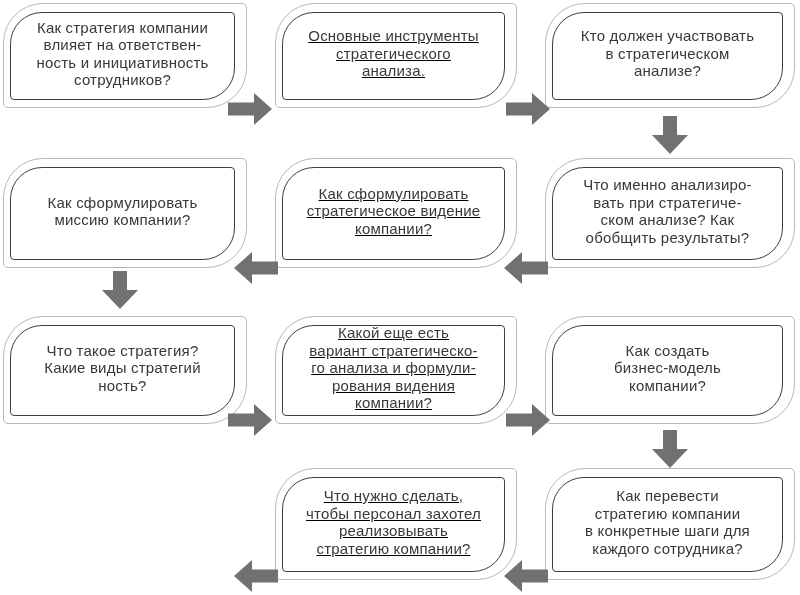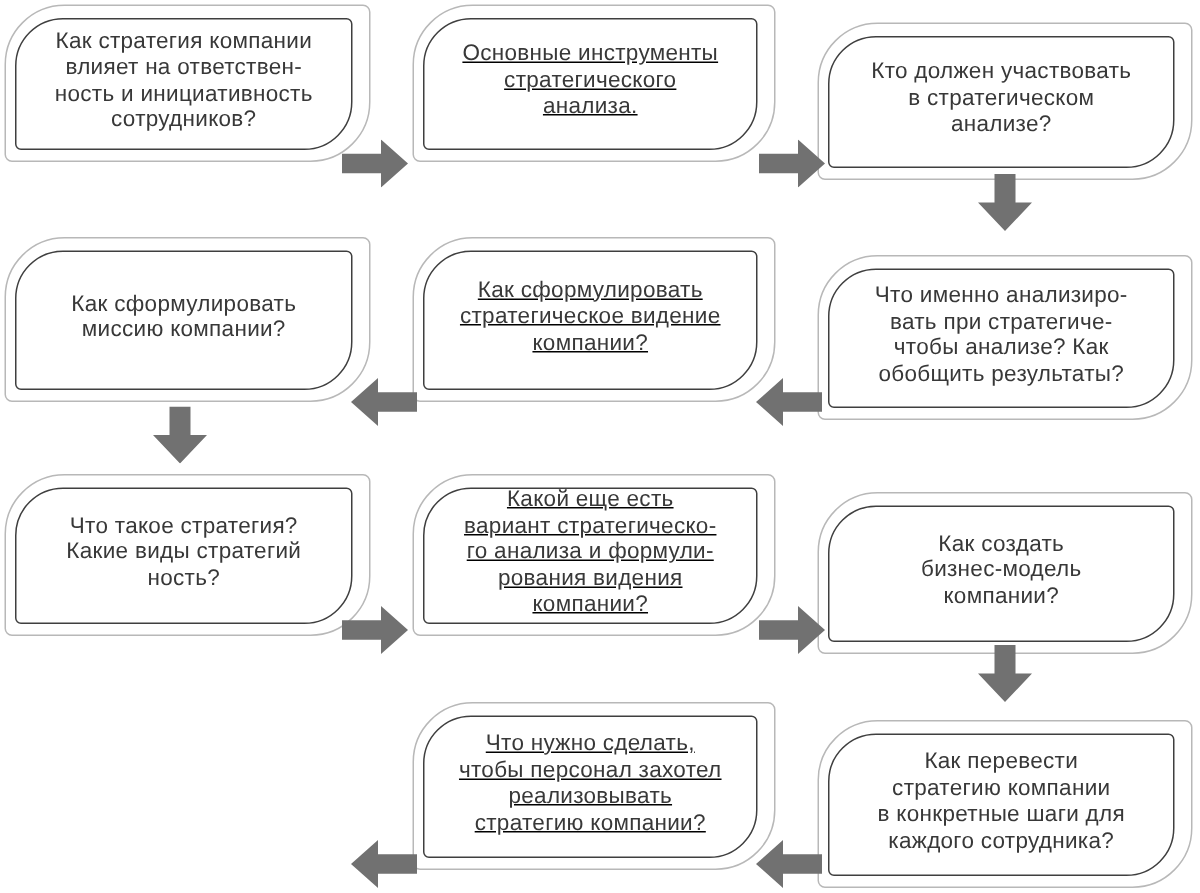--- a/index.html
+++ b/index.html
@@ -38,21 +38,21 @@
     white-space: pre-line;
     font-size: 15px;
     line-height: 17.5px;
     letter-spacing: 0.2px;
     color: #383838;
     padding: 1px 10px 6px;
   }
   
   .c1 { left: 3px;   width: 244px; }
   .c2 { left: 275px; width: 242px; text-decoration: underline; }
-  .c3 { left: 545px; width: 250px; margin-top: 12px; }
+  .c3 { left: 545px; width: 250px; }
   .r1 { top: 3px;   height: 105px; }
   .r2 { top: 158px; height: 110px; }
   .r3 { top: 316px; height: 108px; }
   .r4 { top: 468px; height: 112px; }
 
   .arrow {
     position: absolute;
     display: block;
   }
   .arrow path { fill: #717171; }
@@ -75,21 +75,21 @@
   </div>
   <div class="box r1 c3">
     <div class="box-inner">Кто должен участвовать
 в стратегическом
 анализе?</div>
   </div>
 
   <div class="box r2 c3">
     <div class="box-inner">Что именно анализиро-
 вать при стратегиче-
-чтобы анализе? Как
+ском анализе? Как
 обобщить результаты?</div>
   </div>
   <div class="box r2 c2">
     <div class="box-inner">Как сформулировать
 стратегическое видение
 компании?</div>
   </div>
   <div class="box r2 c1">
     <div class="box-inner">Как сформулировать
 миссию компании?</div>

